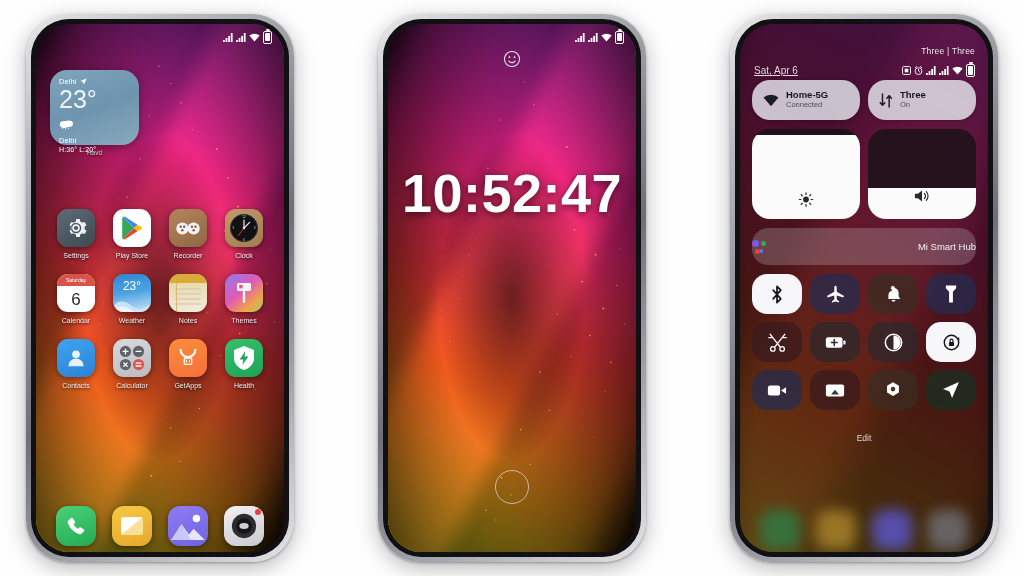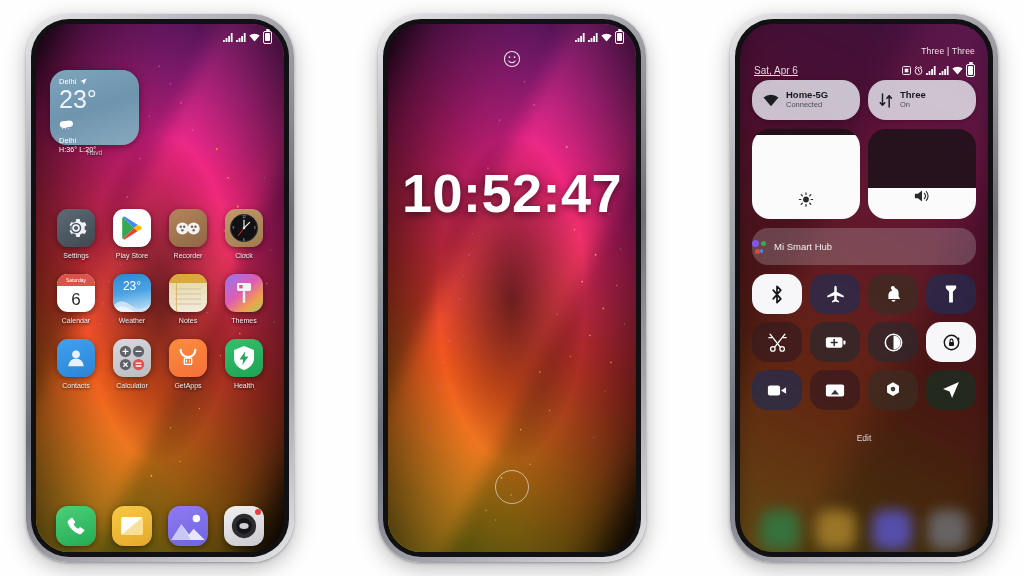--- a/index.html
+++ b/index.html
@@ -270,21 +270,21 @@
     background:#fbfbfb;
   }
   .slider .sico {
     position:absolute; left:50%; bottom: 8px; transform:translateX(-50%);
     z-index:3;
   }
 
   .hub {
     margin-top: 9px; height: 37px; border-radius: 16px;
     background: rgba(206,206,214,.26);
-    display:flex; align-items:center; justify-content:flex-start; gap:8px;
+    display:flex; align-items:center; justify-content:space-between; gap:8px;
   }
   .hub-label { font-size:9.5px; color:#f0f0f4; }
   .hub-dots { position:relative; width:14px; height:14px; }
   .hub-dots i { position:absolute; border-radius:50%; display:block; }
 
   .toggles {
     margin-top: 9px;
     display:grid; grid-template-columns: repeat(4, 1fr);
     gap: 8px;
   }

